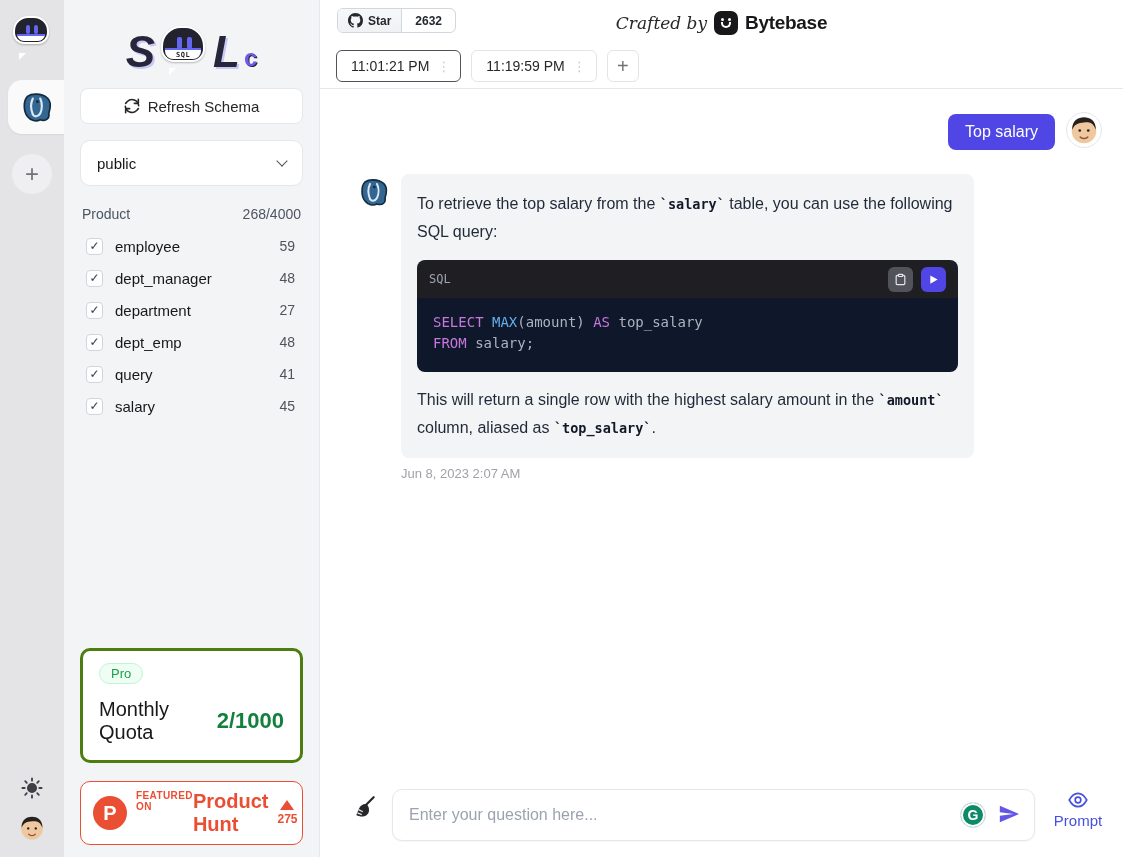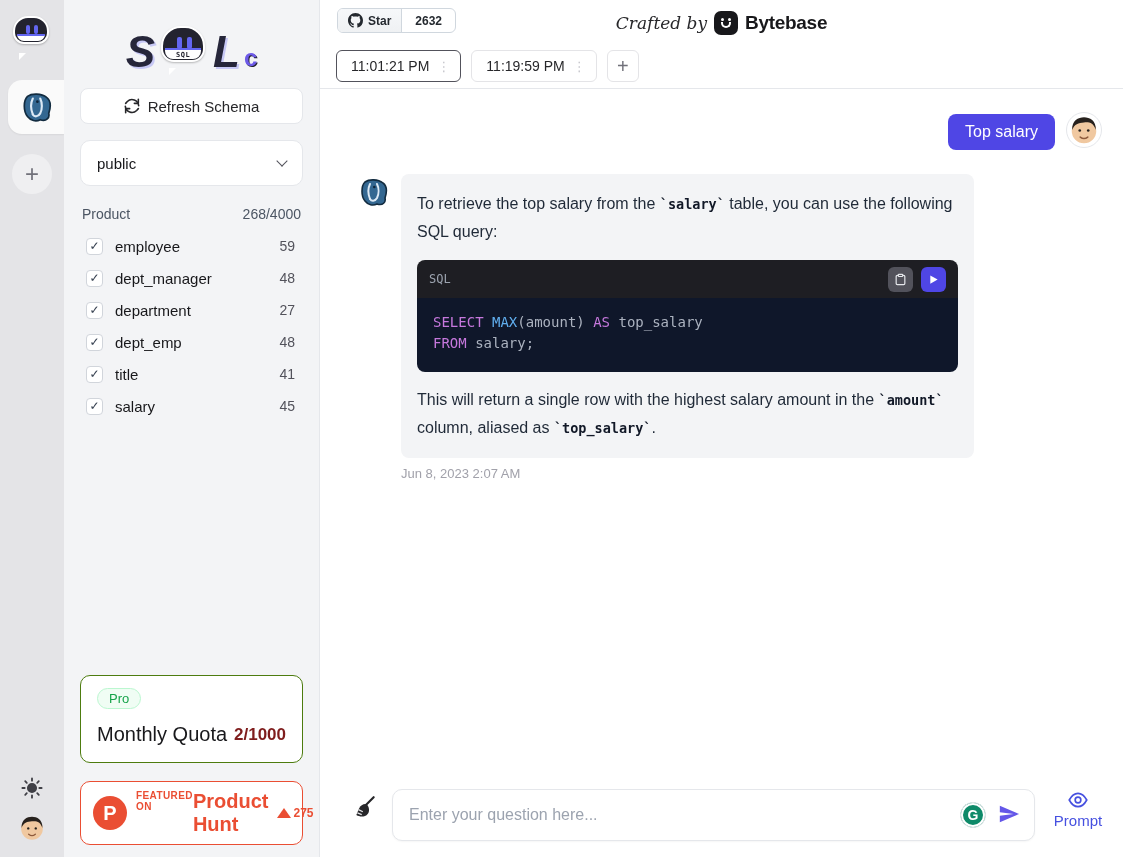--- a/index.html
+++ b/index.html
@@ -35,31 +35,31 @@
   .select { height:46px; margin-top:16px; background:#fff; border:1px solid #e5e7eb; border-radius:10px; display:flex; align-items:center; justify-content:space-between; padding:0 16px; font-size:15px; color:#18181b; cursor:pointer; }
   .chevron { width:8px; height:8px; border-right:1.6px solid #52525b; border-bottom:1.6px solid #52525b; transform:rotate(45deg); margin-top:-4px; }
   .tokens-row { display:flex; justify-content:space-between; padding:0 2px; margin-top:20px; font-size:14px; color:#4b5563; }
   .table-list { margin-top:12px; display:flex; flex-direction:column; gap:8px; }
   .table-row { display:flex; align-items:center; height:24px; padding:0 8px 0 6px; }
   .checkbox { width:17px; height:17px; background:#fff; border:1px solid #d1d5db; border-radius:4px; display:flex; align-items:center; justify-content:center; cursor:pointer; flex-shrink:0; }
   .checkbox::after { content:"✓"; font-size:12px; color:#374151; line-height:1; }
   .table-name { font-size:15px; color:#18181b; margin-left:12px; }
   .table-tokens { margin-left:auto; font-size:14px; color:#52525b; }
   .sidebar-spacer { flex:1; }
-  .quota-card { background:#fff; border:1px solid #4d7c0f; border-radius:10px; padding:12px 16px 16px; }
+  .quota-card { background:#fff; border:3px solid #4d7c0f; border-radius:10px; padding:12px 16px 16px; }
   .pro-pill { display:inline-block; font-size:13px; color:#16a34a; background:#f0fdf4; border:1px solid #bbf7d0; border-radius:999px; padding:2px 11px; }
   .quota-row { display:flex; justify-content:space-between; align-items:center; margin-top:14px; }
   .quota-label { font-size:20px; color:#18181b; }
-  .quota-value { font-size:17px; font-weight:bold; color:#7f1d1d; }
+  .quota-value { font-size:22px; font-weight:bold; color:#15803d; }
   .ph-badge { margin-top:18px; background:#fff; border:1.5px solid #ea4e33; border-radius:10px; padding:8px 12px; display:flex; align-items:center; gap:9px; cursor:pointer; }
   .ph-logo { width:34px; height:34px; border-radius:50%; background:#ea4e33; color:#fff; font-weight:bold; font-size:20px; display:flex; align-items:center; justify-content:center; flex-shrink:0; }
   .ph-col { display:flex; flex-direction:row; }
   .ph-featured { font-size:10px; font-weight:bold; letter-spacing:.4px; color:#ea4e33; }
   .ph-name { font-size:20px; font-weight:bold; color:#ea4e33; line-height:1.15; }
-  .ph-votes { margin-left:auto; display:flex; align-items:center; gap:2px; }
+  .ph-votes { margin-left:auto; display:flex; flex-direction:column; align-items:center; gap:2px; }
   .ph-triangle { width:0; height:0; border-left:7px solid transparent; border-right:7px solid transparent; border-bottom:10px solid #ea4e33; }
   .ph-count { font-size:12px; font-weight:bold; color:#ea4e33; }
 
   
   .main { flex:1; display:flex; flex-direction:column; background:#fff; min-width:0; }
   .main-header { border-bottom:1px solid #e5e7eb; padding:8px 16px 6px; position:relative; flex-shrink:0; }
   .header-row1 { display:flex; align-items:center; height:30px; position:relative;justify-content:center; }
   .gh-star { position:absolute; left:1px; top:0; display:flex; font-size:12px; font-weight:bold; color:#24292f; cursor:pointer; border:1px solid #d0d7de; border-radius:6px; overflow:hidden; background:#fff; }
   .gh-left { display:flex; align-items:center; gap:5px; padding:4px 10px; background:linear-gradient(#f6f8fa,#eff1f3); border-right:1px solid #d0d7de; }
   .gh-right { padding:4px 13px; display:flex; align-items:center; }
@@ -212,21 +212,21 @@
         <span class="table-name">department</span>
         <span class="table-tokens">27</span>
       </div>
       <div class="table-row">
         <span class="checkbox"></span>
         <span class="table-name">dept_emp</span>
         <span class="table-tokens">48</span>
       </div>
       <div class="table-row">
         <span class="checkbox"></span>
-        <span class="table-name">title</span>
+        <span class="table-name">query</span>
         <span class="table-tokens">41</span>
       </div>
       <div class="table-row">
         <span class="checkbox"></span>
         <span class="table-name">salary</span>
         <span class="table-tokens">45</span>
       </div>
     </div>
 
     <div class="sidebar-spacer"></div>

